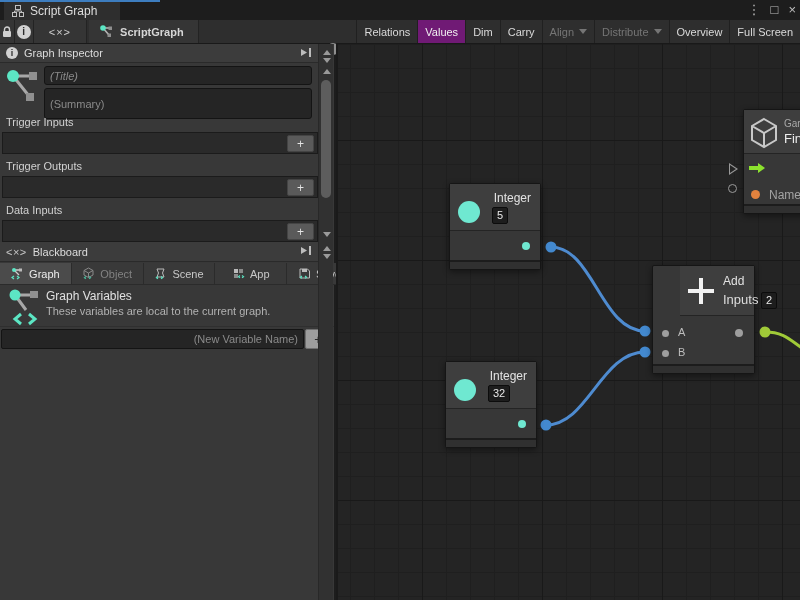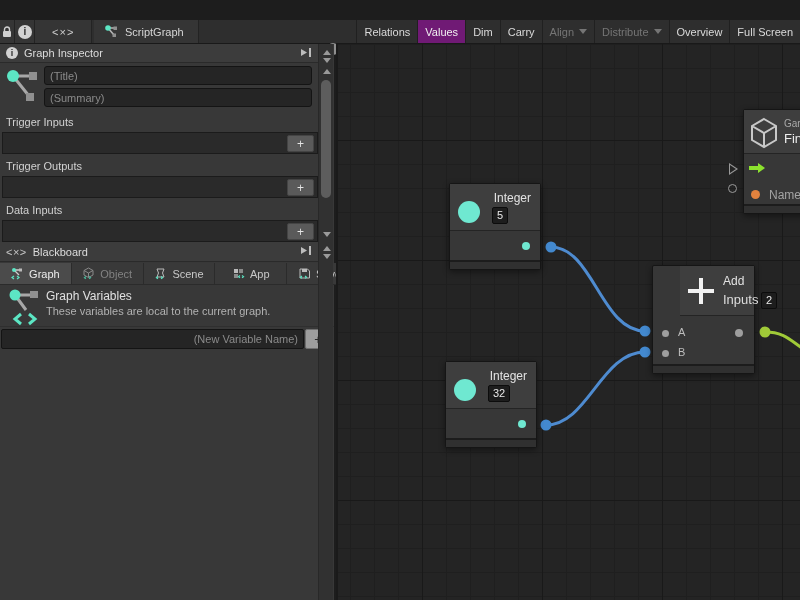--- a/index.html
+++ b/index.html
@@ -19,21 +19,21 @@
 
   
   #toolbar { position:absolute; left:0; top:20px; width:800px; height:24px; background:#2e2e2e;
              border-bottom:1px solid #191919; display:flex; align-items:stretch; }
   .tb-btn { display:flex; align-items:center; justify-content:center; background:#353535;
             border-right:1px solid #232323; color:#d0d0d0; }
   #tb-lock { width:20px; }
   #tb-info { width:26px; }
   #tb-code { width:74px; font-size:11px; letter-spacing:1px; }
   #tb-graphname { display:flex; align-items:center; gap:6px; background:#353535; padding:0 14px 0 10px;
-                  border-right:1px solid #232323; margin-left:2px; }
+                  border-right:1px solid #232323; margin-left:2px;font-weight:bold; }
   #tb-zoom { display:flex; align-items:center; gap:0; padding:0 8px 0 18px; color:#cccccc;margin-top:29px; }
   #zoom-track { position:relative; width:92px; height:2px; background:#7d7d7d; }
   #zoom-handle { position:absolute; right:-2px; top:-5px; width:12px; height:12px; border-radius:50%;
                  background:#8f8f8f; }
   .tb-right { display:flex; align-items:center; justify-content:center; padding:0 7px;
               border-left:1px solid #202020; color:#dadada; white-space:nowrap; }
   .tb-right.active { background:#701a75; color:#f0f0f0; }
   .tb-right.disabled { color:#757575; }
   .dd-arrow { width:0; height:0; border-left:4px solid transparent; border-right:4px solid transparent;
               border-top:5px solid #757575; margin-left:5px; display:inline-block; }
@@ -110,20 +110,37 @@
 
   .plus-icon { position:absolute; }
   .plus-icon::before { content:""; position:absolute; left:0; top:11px; width:26px; height:4px; background:#f2f2f2; }
   .plus-icon::after  { content:""; position:absolute; left:11px; top:0; width:4px; height:26px; background:#f2f2f2; }
 </style>
 </head>
 <body>
 
 <div id="app">
 
+  <div id="titlebar">
+    <div id="focus-line"></div>
+    <div id="doc-tab">
+      <svg width="12" height="12" viewBox="0 0 12 12">
+        <rect x="3.5" y="0.5" width="5" height="4" fill="none" stroke="#c0c0c0"></rect>
+        <rect x="0.5" y="7.5" width="4" height="4" fill="none" stroke="#c0c0c0"></rect>
+        <rect x="7.5" y="7.5" width="4" height="4" fill="none" stroke="#c0c0c0"></rect>
+        <path d="M6 4.5 V6 M2.5 7.5 V6 H9.5 V7.5" fill="none" stroke="#c0c0c0"></path>
+      </svg>
+      <span class="tab-label">Script Graph</span>
+    </div>
+    <div id="win-controls">
+      <span>⋮</span>
+      <span>□</span>
+      <span>×</span>
+    </div>
+  </div>
 
   <div id="toolbar">
     <div id="tb-lock" class="tb-btn">
       <svg width="10" height="12" viewBox="0 0 10 12">
         <path d="M2.5 5 V3.5 a2.5 2.5 0 0 1 5 0 V5" fill="none" stroke="#cfcfcf" stroke-width="1.4"></path>
         <rect x="1" y="5" width="8" height="6" rx="1" fill="#cfcfcf"></rect>
       </svg>
     </div>
     <div id="tb-info" class="tb-btn">
       <div class="info-circle" style="width:14px;height:14px;font-size:10px;">i</div>
@@ -184,22 +201,22 @@
           <rect x="9" y="1" width="2" height="9" fill="#bdbdbd"></rect>
       </svg>
     </div>
 
     <svg width="36" height="40" viewBox="0 0 36 40" style="position:absolute;left:5px;top:22px;">
       <path d="M8 10 L26 10 M8 10 L24 30" stroke="#a8a8a8" stroke-width="3"></path>
       <rect x="24" y="6" width="8" height="8" fill="#909090"></rect>
       <rect x="21" y="27" width="8" height="8" fill="#909090"></rect>
       <circle cx="8" cy="10" r="6" fill="#5ce6c4"></circle>
     </svg>
-    <input class="text-field" style="position: absolute; left: 44px; top: 22px; width: 268px; height: 19px;" placeholder="(Title)">
-    <input class="text-field" style="position: absolute; left: 44px; top: 44px; width: 268px; height: 19px;" placeholder="(Summary)">
+    <input class="text-field" style="position: absolute; left: 44px; top: 22px; width: 268px; height: 19px; font-style: italic;" placeholder="(Title)">
+    <input class="text-field" style="position: absolute; left: 44px; top: 44px; width: 268px; height: 31px;" placeholder="(Summary)">
 
     <div class="section-label" style="top:72px;">Trigger Inputs</div>
     <div class="inset-row" style="top:88px;">
       <div class="plus-btn">+</div>
     </div>
 
     <div class="section-label" style="top:116px;">Trigger Outputs</div>
     <div class="inset-row" style="top:132px;">
       <div class="plus-btn">+</div>
     </div>

